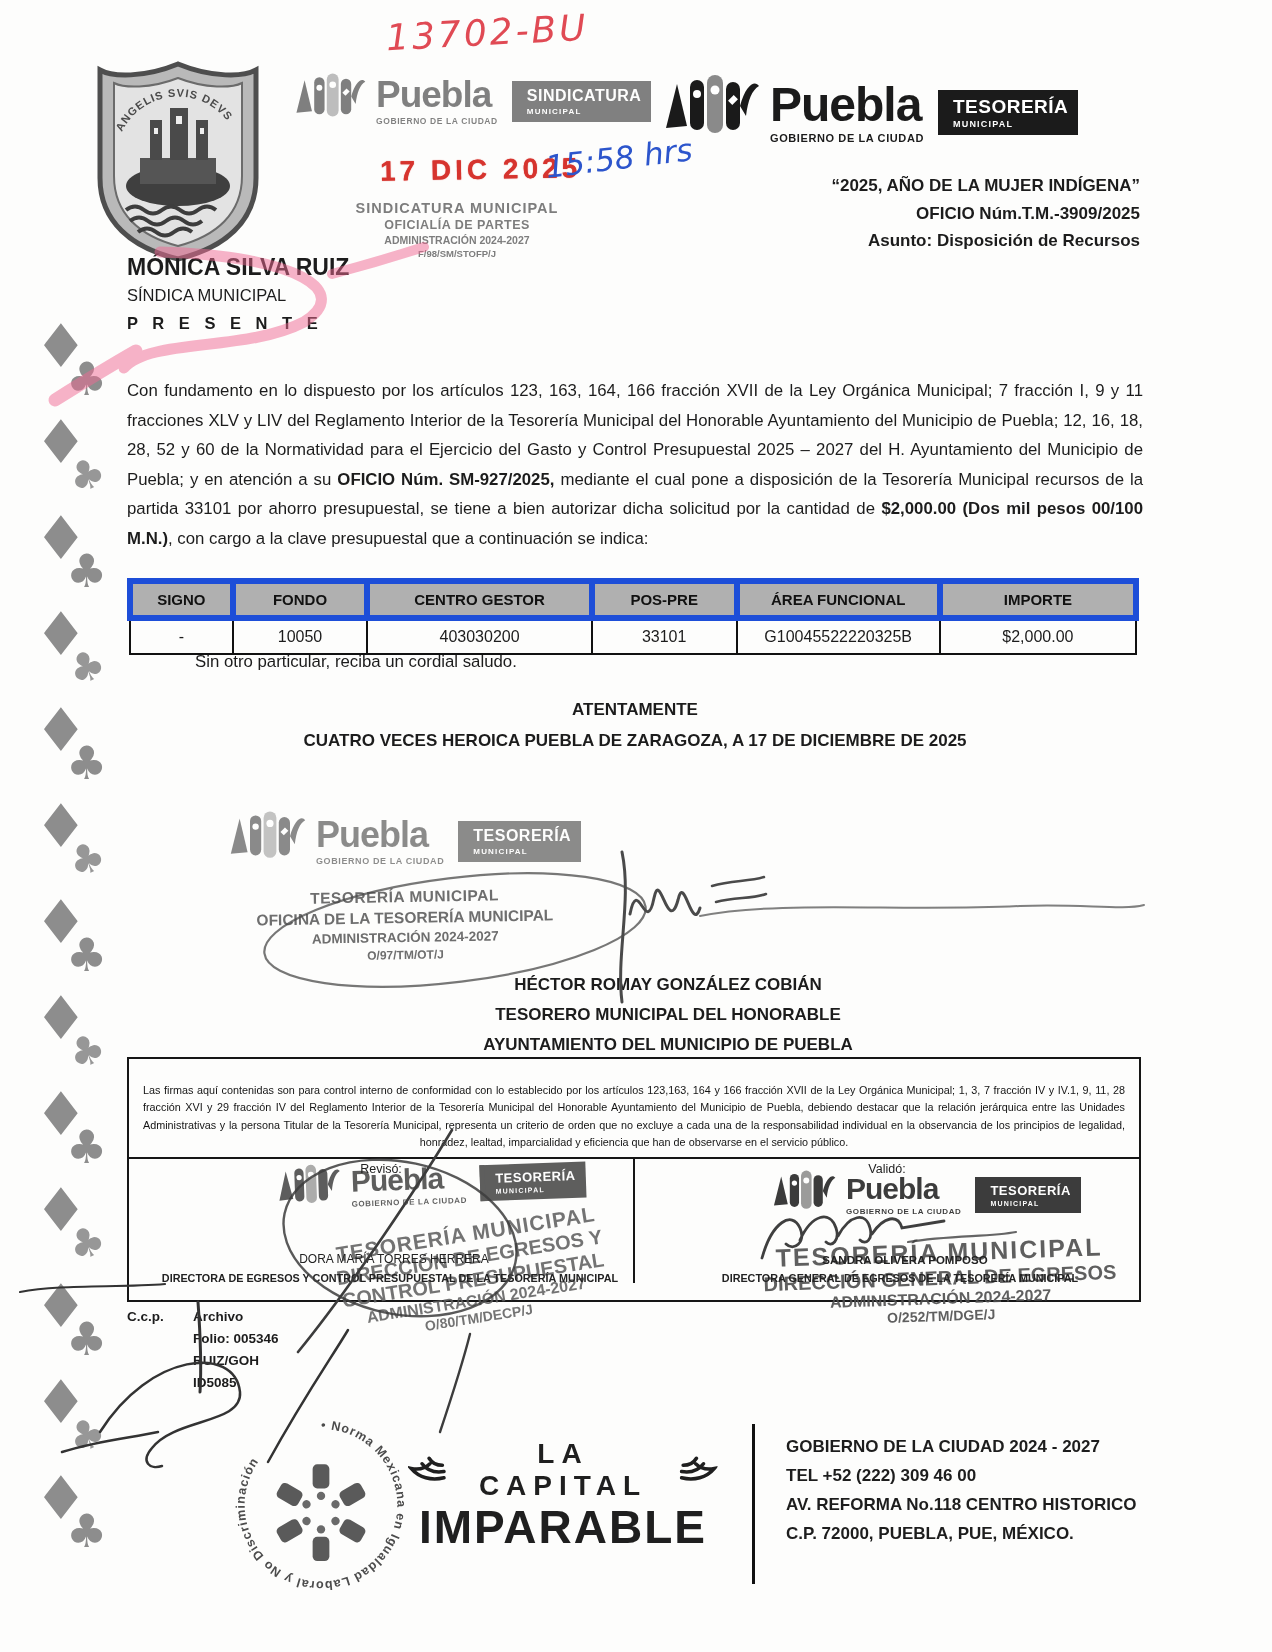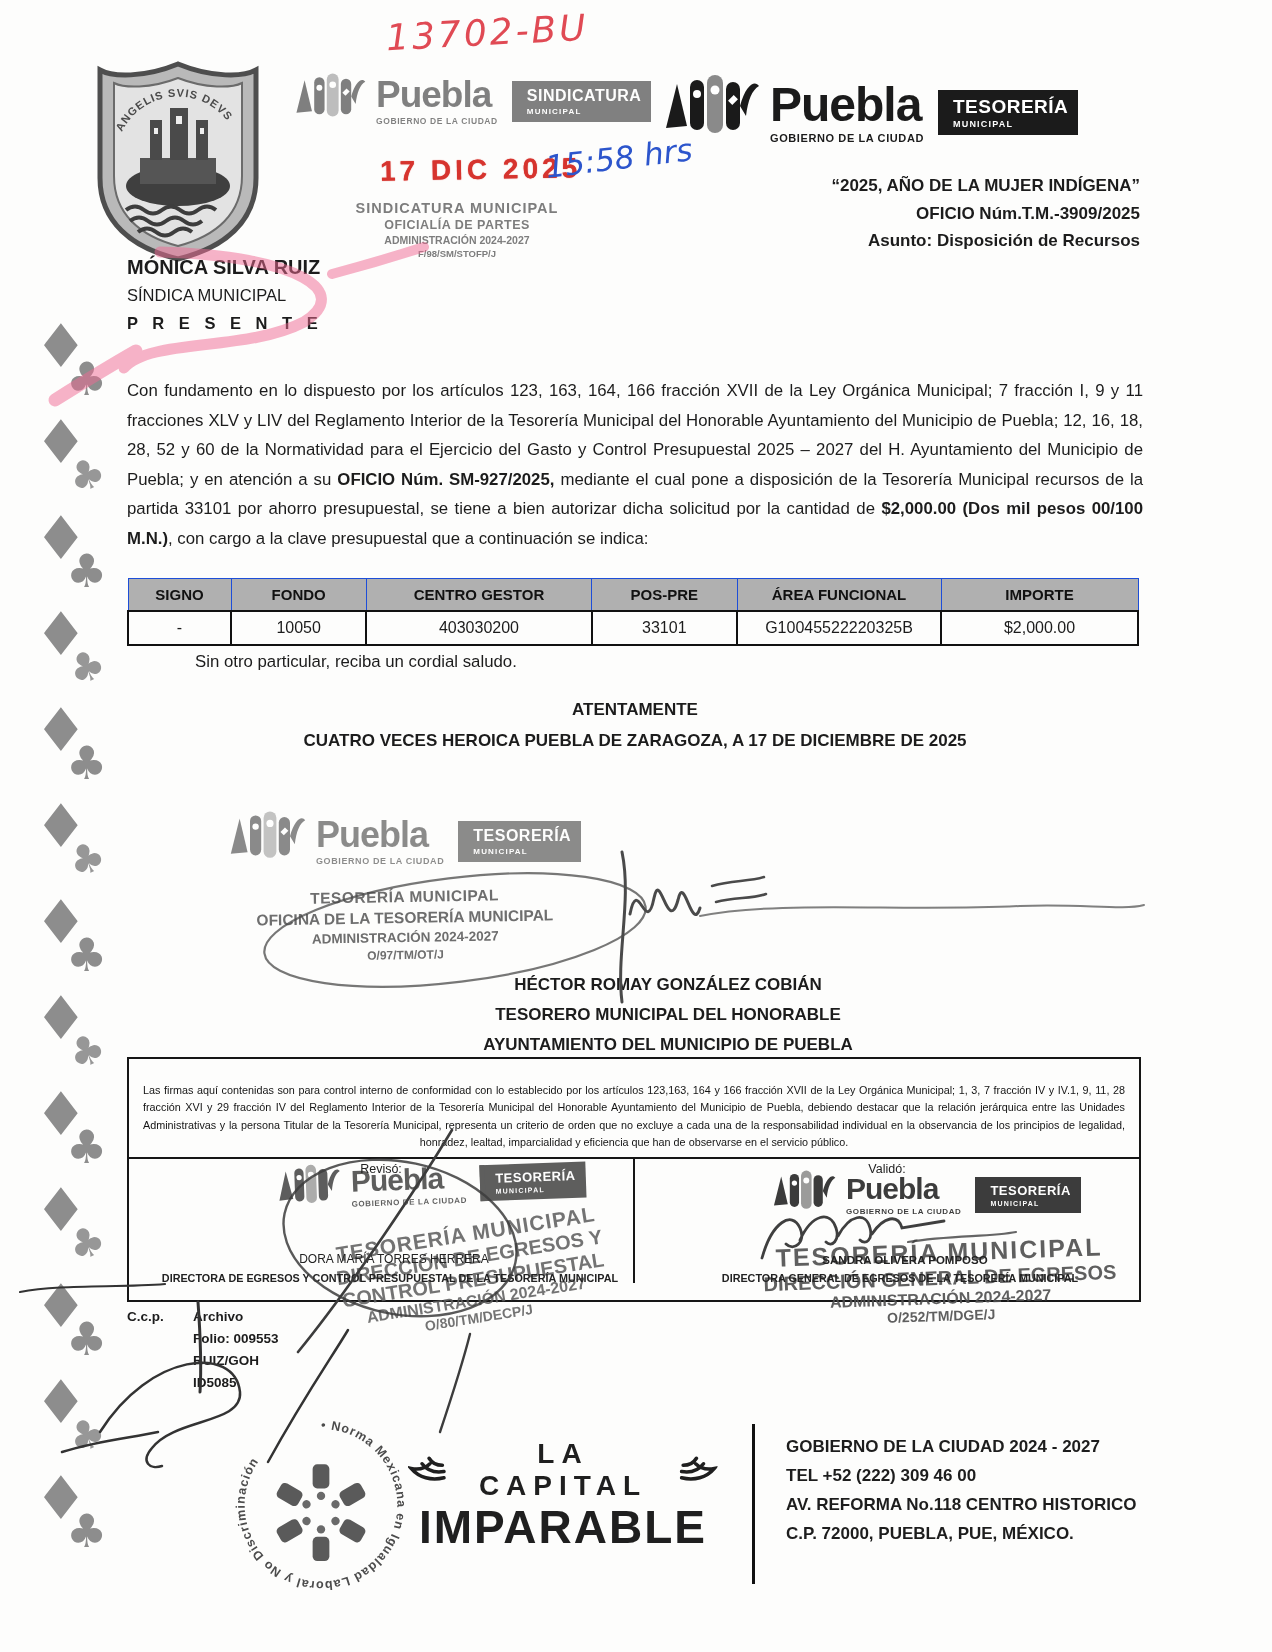--- a/index.html
+++ b/index.html
@@ -70,30 +70,30 @@
   .recep { left:322px; top:200px; width:270px; text-align:center; color:#7d7d7d; }
   .recep .r0 { font-size:14.5px; font-weight:600; letter-spacing:1px; }
   .recep .r1 { font-size:12.5px; font-weight:600; letter-spacing:.5px; margin-top:2px; }
   .recep .r2 { font-size:10.5px; font-weight:700; margin-top:2px; }
   .recep .r3 { font-size:9.5px; font-weight:600; margin-top:2px; }
   .legend { left:560px; top:172px; width:580px; text-align:right; font-weight:700;
             font-size:17px; line-height:27.5px; }
 
   
   .addr { left:127px; top:253px; font-size:16.5px; line-height:28px; }
-  .addr .nm { font-weight:700; font-size:20px; }
+  .addr .nm { font-weight:700; font-size:23px; }
   .addr .pr { letter-spacing:5px; font-weight:600; }
   .body-par { left:127px; top:376px; width:1016px; font-size:16.8px; line-height:29.6px;
               text-align:justify; }
   .body-par b { font-weight:700; }
 
   
   .rec-table { left:127px; top:578px; }
   .rec-table table { border-collapse:collapse; width:1012px; }
-  .rec-table th { background:#b0b0b0; border:1px solid #1d4ed8; font-weight:700;
+  .rec-table th { background:#b0b0b0; border:6px solid #1d4ed8; font-weight:700;
                   font-size:15px; padding:7px 0; color:#111; }
   .rec-table td { border:2px solid #111; text-align:center; font-size:16px; padding:7px 4px; }
 
   .closing { left:195px; top:652px; font-size:16.8px; }
   .atent { left:127px; top:700px; width:1016px; text-align:center; font-weight:700; font-size:17px; }
   .pdate { left:127px; top:731px; width:1016px; text-align:center; font-weight:700; font-size:17px; }
 
   
   .sig-stamp { left:235px; top:888px; width:340px; text-align:center; color:#6e6e6e;
                transform:rotate(-1deg); }
@@ -438,21 +438,21 @@
     <div class="t2">ADMINISTRACIÓN 2024-2027</div>
     <div class="t3">O/252/TM/DGE/J</div>
   </div>
   <div class="abs val-name">SANDRA OLIVERA POMPOSO</div>
   <div class="abs val-title">DIRECTORA GENERAL DE EGRESOS DE LA TESORERÍA MUNICIPAL</div>
 
   <div class="abs ccp">
     <span class="lbl">C.c.p.</span>
     <div class="lines">
       <div>Archivo</div>
-      <div>Folio: 009553</div>
+      <div>Folio: 005346</div>
       <div>RUIZ/GOH</div>
       <div>ID5085</div>
     </div>
   </div>
 
   <svg class="abs badge" width="186" height="200" viewBox="0 0 200 214">
     <path id="badgeCircle" d="M100,22 a82,82 0 1,1 -0.01,0" fill="none"></path>
     <text font-size="13.5" fill="#4c4c4c" font-weight="bold" letter-spacing="1">
       <textPath href="#badgeCircle">• Norma Mexicana en Igualdad Laboral y No Discriminación</textPath>
     </text>

